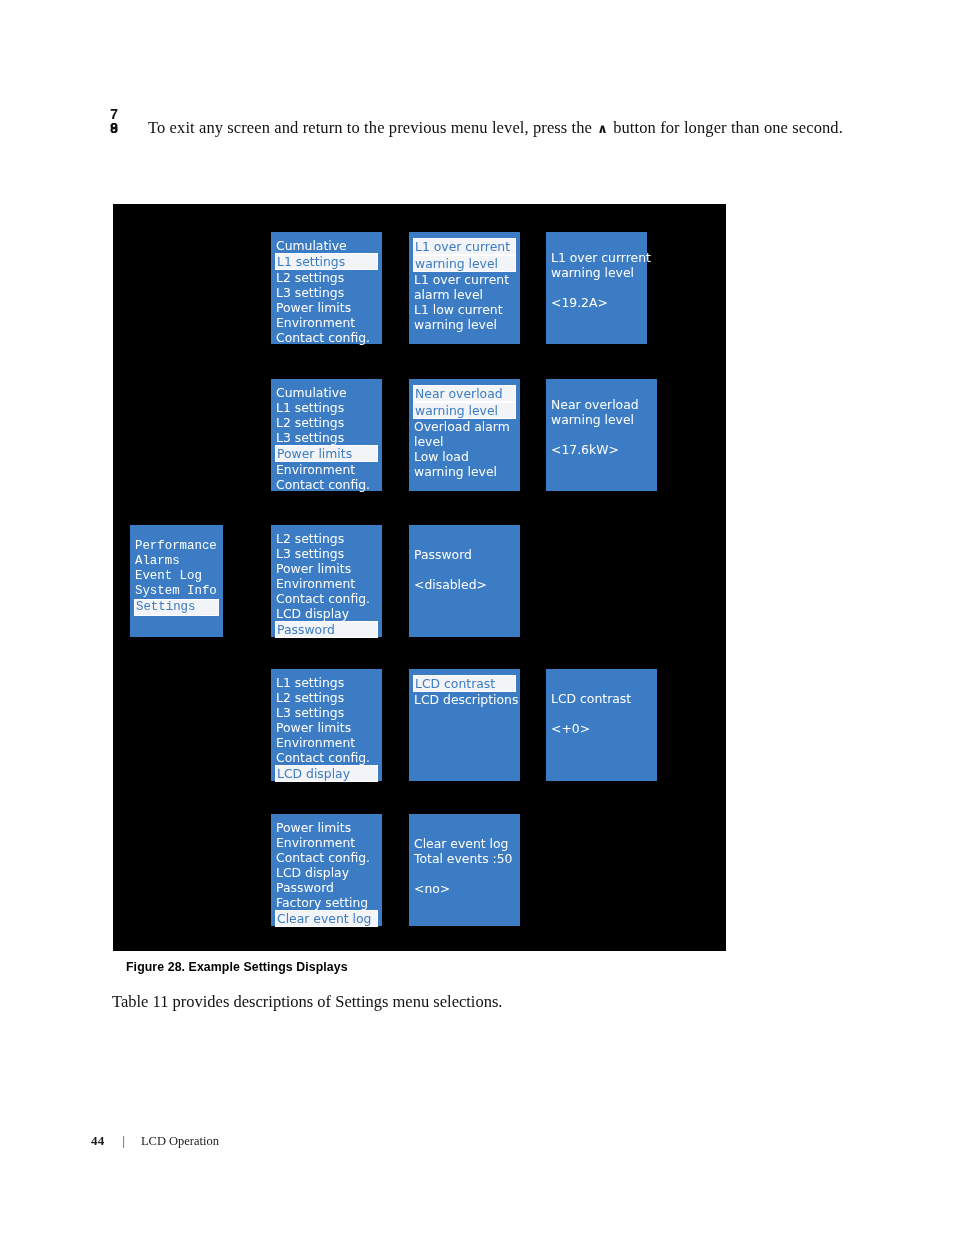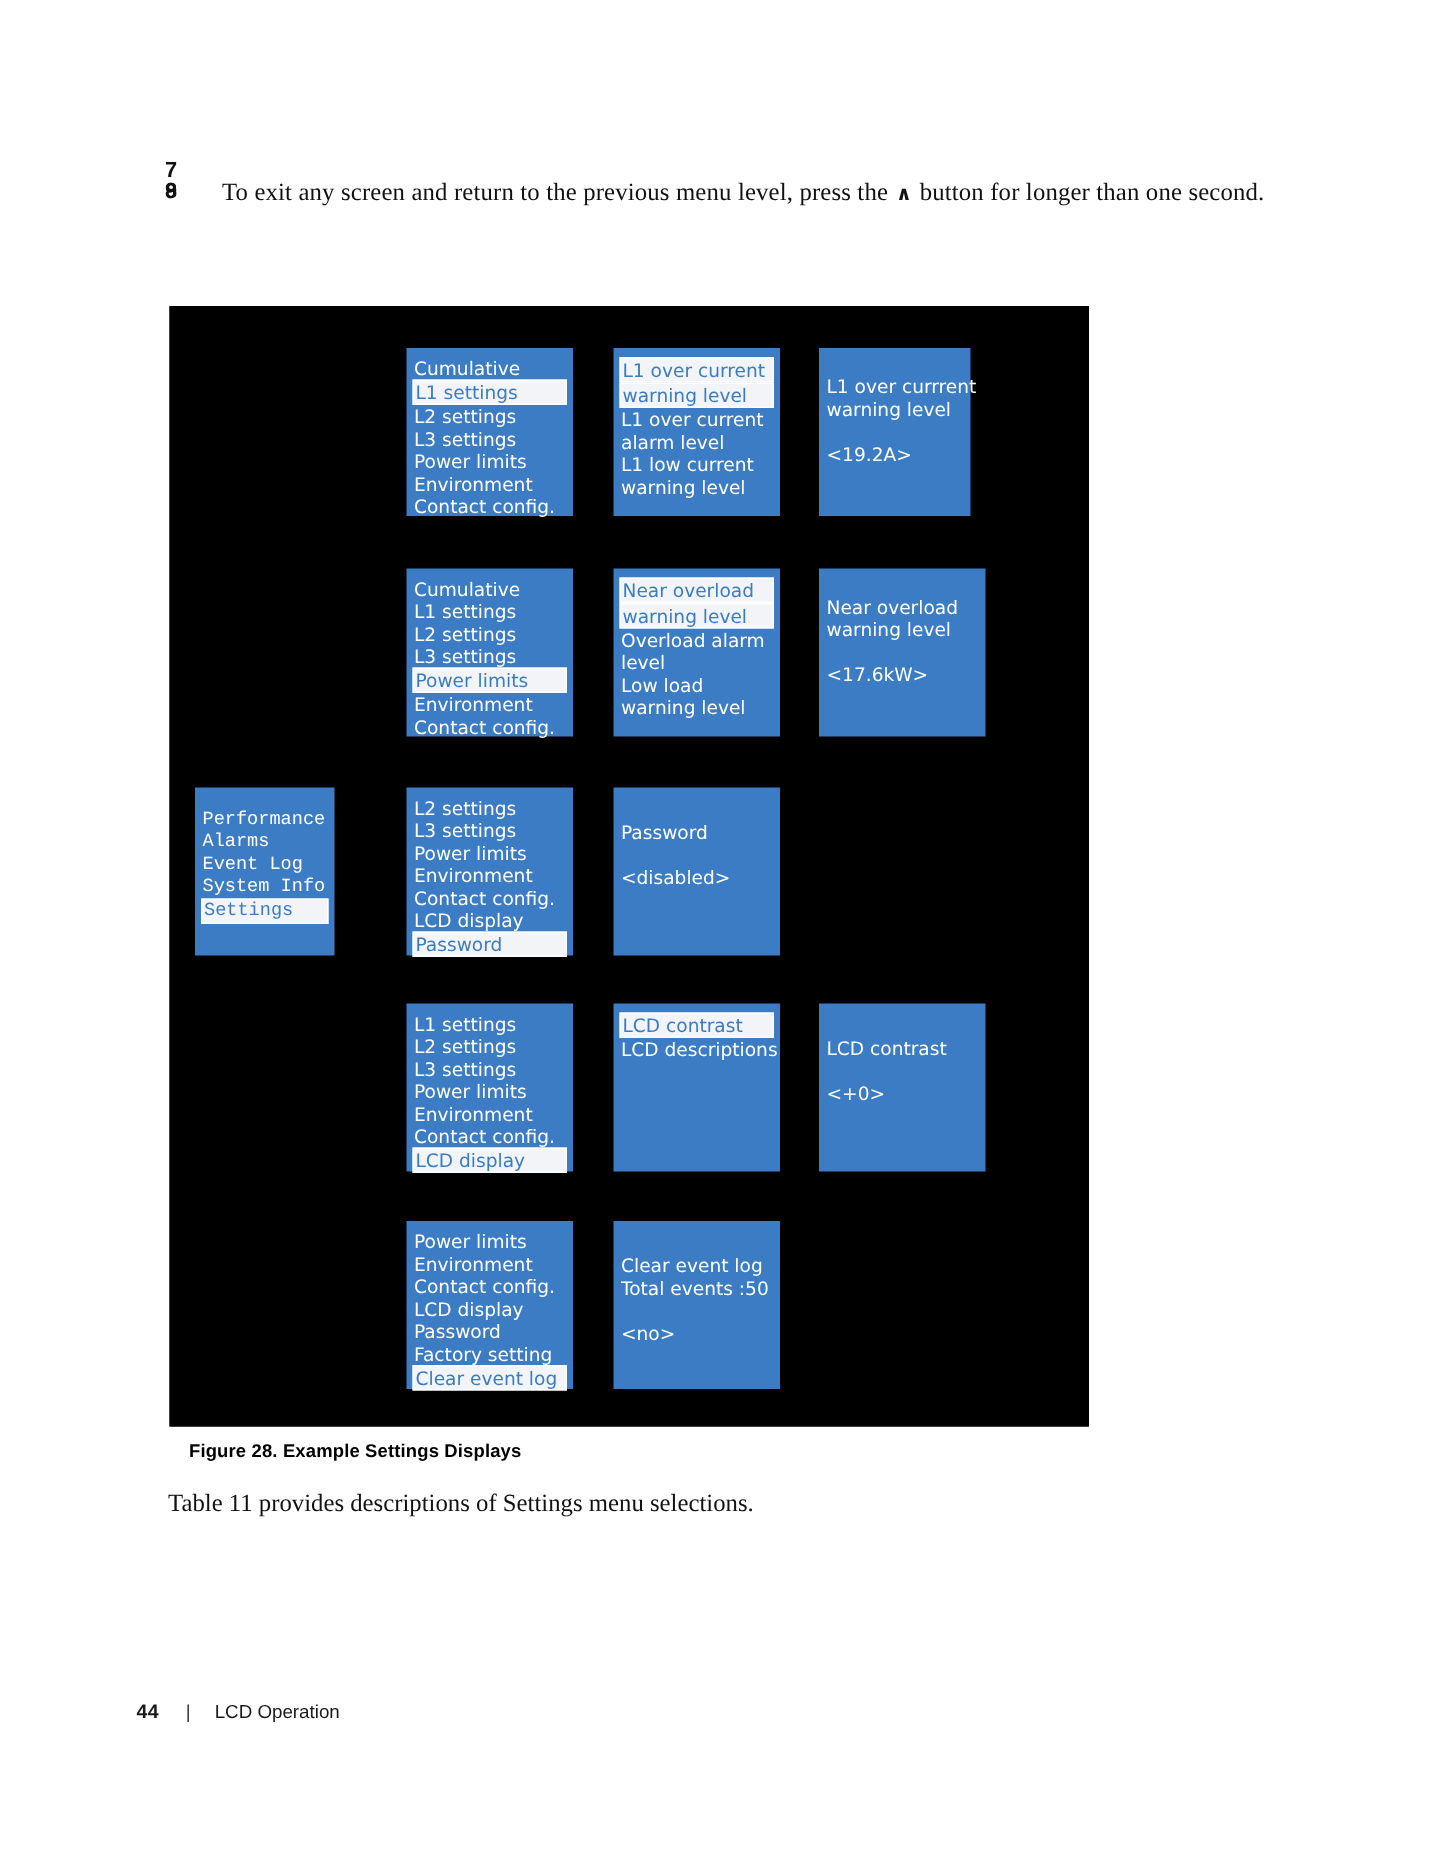--- a/index.html
+++ b/index.html
@@ -150,21 +150,21 @@
     text-align: center;
   }
 
   
   .footer {
     position: absolute;
     left: 91px;
     top: 1133px;
     display: flex;
     align-items: baseline;
-    font-family: Liberation Sans, sans-serif;
+    font-family: Liberation Serif, serif;
     color: #1a1a1a;
   }
   .footer .pg {
     font-size: 13px;
     font-weight: bold;
     letter-spacing: 0.2px;
   }
   .footer .sep {
     font-size: 12.5px;
     margin: 0 16px 0 18px;

